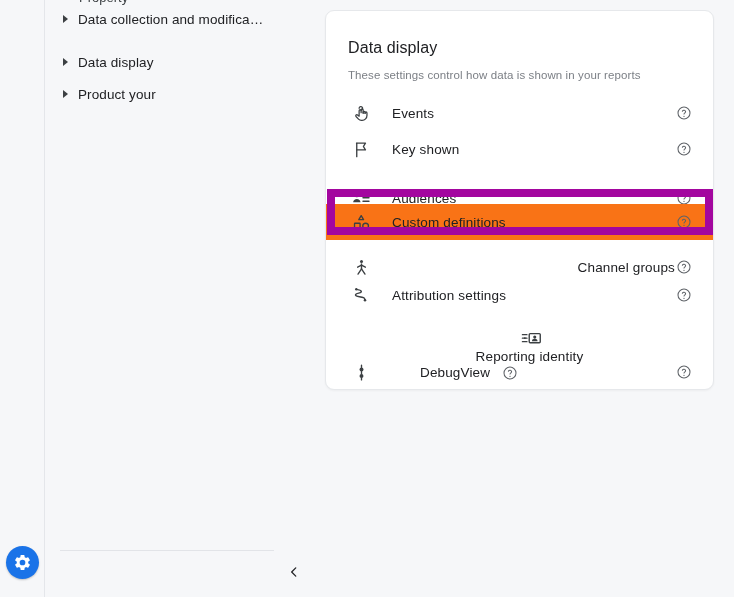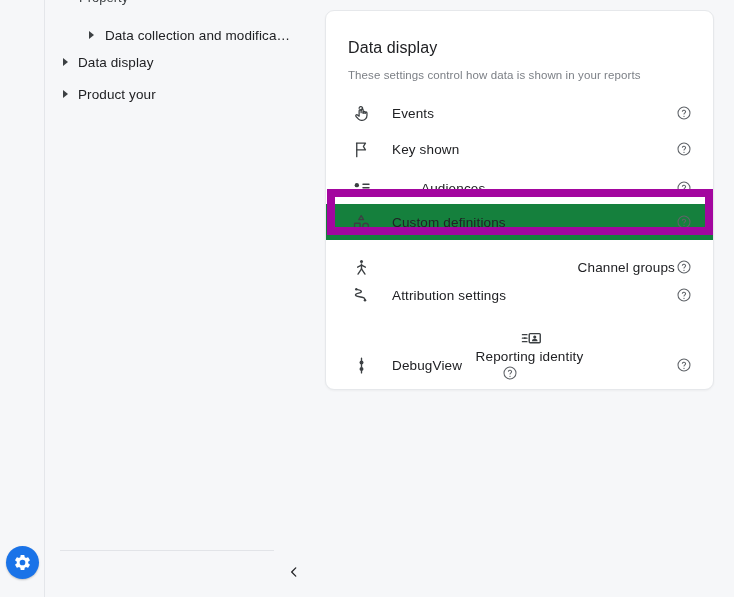--- a/index.html
+++ b/index.html
@@ -146,21 +146,21 @@
   .row {
     position: absolute;
     left: 0;
     width: 389px;
     height: 36px;
     display: flex;
     align-items: center;
     cursor: pointer;
     box-sizing: border-box;
   }
-  .row.selected { background: #15803d; }
+  .row.selected { background: #f97316; }
   .row-icon {
     flex: 0 0 auto;
     width: 26px;
     margin-left: 22px;
     display: flex;
     align-items: center;
     justify-content: center;
     color: #3c4043;
   }
   .row-icon svg { display: block; }
@@ -205,21 +205,21 @@
     <svg width="19" height="19" viewBox="0 0 24 24" fill="#ffffff" aria-hidden="true">
       <path d="M19.14 12.94c.04-.31.06-.63.06-.94s-.02-.63-.07-.94l2.03-1.58a.49.49 0 0 0 .12-.61l-1.92-3.32a.49.49 0 0 0-.59-.22l-2.39.96a7.03 7.03 0 0 0-1.62-.94l-.36-2.54a.48.48 0 0 0-.48-.41h-3.84a.48.48 0 0 0-.48.41l-.36 2.54c-.59.24-1.13.56-1.62.94l-2.39-.96a.48.48 0 0 0-.59.22L2.74 8.87c-.12.21-.07.47.12.61l2.03 1.58c-.05.31-.09.64-.09.94s.02.63.07.94l-2.03 1.58a.49.49 0 0 0-.12.61l1.92 3.32c.12.22.37.29.59.22l2.39-.96c.5.38 1.03.7 1.62.94l.36 2.54c.05.24.25.41.48.41h3.84c.24 0 .44-.17.48-.41l.36-2.54c.59-.24 1.13-.56 1.62-.94l2.39.96c.22.08.47 0 .59-.22l1.92-3.32a.49.49 0 0 0-.12-.61l-2.01-1.58ZM12 15.6A3.6 3.6 0 1 1 12 8.4a3.6 3.6 0 0 1 0 7.2Z"></path>
     </svg>
   </div>
 </div>
 
 <div id="nav">
 
   <div id="nav-section-label">Property</div>
 
-  <div class="nav-item" style="top:20px;justify-content:center;">
+  <div class="nav-item" style="top:4px;">
     <span class="nav-caret">
         <i></i>
       </span>
     <span class="nav-label">Data collection and modifica…</span>
   </div>
 
   <div class="nav-item" style="top:47px;">
     <span class="nav-caret">
         <i></i>
       </span>
@@ -276,21 +276,21 @@
     <span class="row-label">Key shown</span>
     <span class="row-help">
       <svg width="16" height="16" viewBox="0 0 24 24" fill="none" stroke="#5f6368" stroke-width="1.6">
         <circle cx="12" cy="12" r="9"></circle>
         <path d="M9.6 9.3a2.5 2.5 0 0 1 4.8.9c0 1.7-2.4 2-2.4 3.4" stroke-linecap="round"></path>
         <circle cx="12" cy="17" r="1" fill="#5f6368" stroke="none"></circle>
       </svg>
     </span>
   </div>
 
-  <div class="row" style="top:159px;gap:29px;">
+  <div class="row" style="top:169px;">
     <span class="row-icon">
       <svg width="20" height="20" viewBox="0 0 24 24" fill="none" stroke="#3c4043" stroke-width="1.7" stroke-linecap="round">
         <circle cx="7" cy="8.6" r="2.6" fill="#3c4043" stroke="none"></circle>
         <path d="M2.6 17.2c0-2.5 2-4 4.4-4s4.4 1.5 4.4 4Z" fill="#3c4043" stroke="none"></path>
         <path d="M14.4 7.4H21.6"></path>
         <path d="M14.4 11.6H21.6"></path>
         <path d="M14.4 15.8H21.6"></path>
       </svg>
     </span>
     <span class="row-label">Audiences</span>
@@ -375,21 +375,21 @@
     <span class="row-label">Reporting identity</span>
     <span class="row-help">
       <svg width="16" height="16" viewBox="0 0 24 24" fill="none" stroke="#5f6368" stroke-width="1.6">
         <circle cx="12" cy="12" r="9"></circle>
         <path d="M9.6 9.3a2.5 2.5 0 0 1 4.8.9c0 1.7-2.4 2-2.4 3.4" stroke-linecap="round"></path>
         <circle cx="12" cy="17" r="1" fill="#5f6368" stroke="none"></circle>
       </svg>
     </span>
   </div>
 
-  <div class="row" style="top:336px;">
+  <div class="row" style="top:343px;gap:28px;">
     <span class="row-icon">
       <svg width="19" height="19" viewBox="0 0 24 24" fill="none" stroke="#3c4043" stroke-width="1.7" stroke-linecap="round">
         <path d="M12 2.6v3.1"></path>
         <circle cx="12" cy="8.1" r="2.5" fill="#3c4043" stroke="none"></circle>
         <path d="M12 10.7v3.2"></path>
         <circle cx="12" cy="16.3" r="2.5" fill="#3c4043" stroke="none"></circle>
         <path d="M12 18.9v2.5"></path>
       </svg>
     </span>
     <span class="row-label">DebugView</span>

